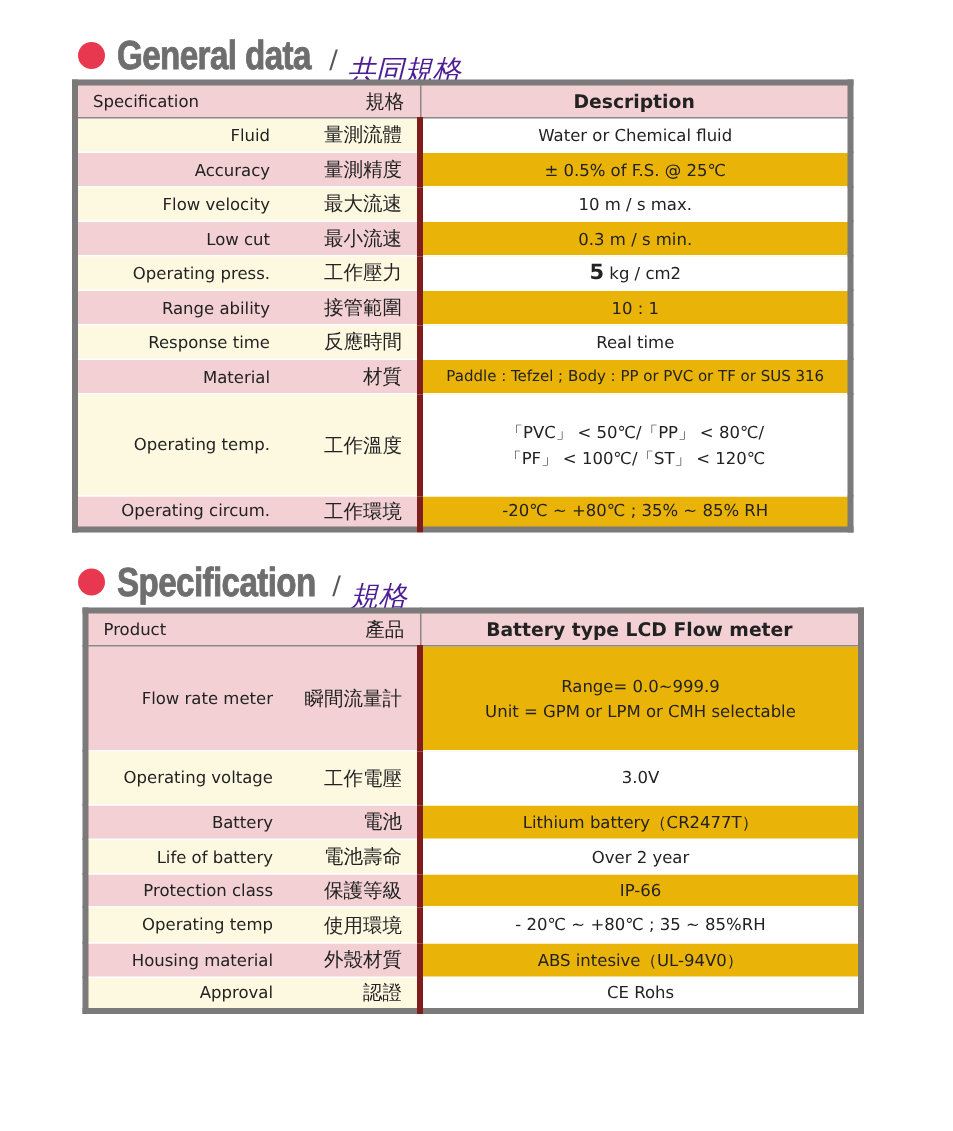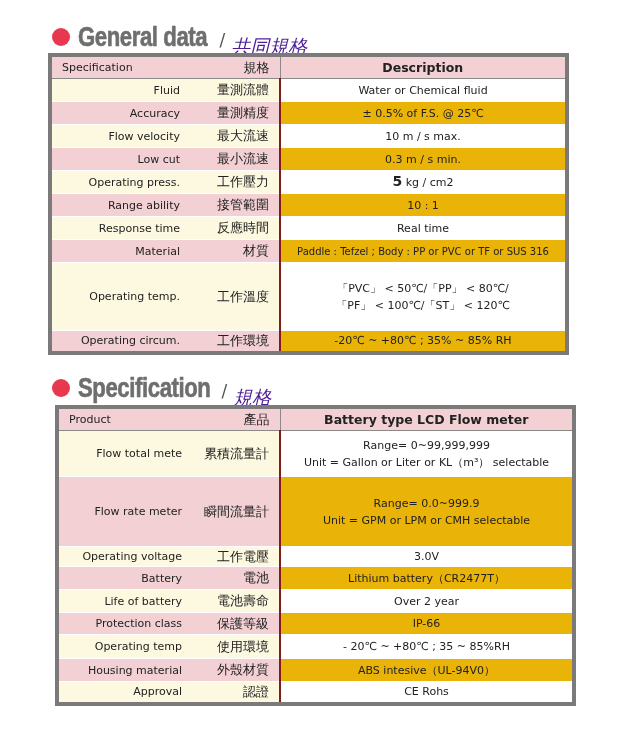--- a/index.html
+++ b/index.html
@@ -83,21 +83,21 @@
     }
     table.spec td.label-zh, table.spec th.label-zh {
       text-align: right;
       font-size: 13px;
     }
     table.spec th.label-en {
       text-align: left;
     }
     table.spec td.desc {
       text-align: center;
-      border-left: 2px solid #7f1d1d;
+      border-left: 4px solid #7f1d1d;
       font-size: 11px;
       line-height: 17px;
     }
     tr.odd td.label-en, tr.odd td.label-zh { background: #fdf9e1; }
     tr.even td.label-en, tr.even td.label-zh { background: #f2d0d3; }
     tr.odd td.desc { background: #ffffff; }
     tr.even td.desc { background: #eab308; }
 
     .big5 { font-size: 14px; font-weight: bold; }
   </style>
@@ -191,37 +191,29 @@
     <col style="width:135px">
     <col style="width:88px">
     <col style="width:294px">
   </colgroup>
   <tbody>
       <tr>
     <th class="label-en">Product</th>
     <th class="label-zh">產品</th>
     <th class="desc-head">Battery type LCD Flow meter</th>
   </tr>
-  <tr class="odd" style="height:46px">
-    <td class="label-en">Flow total mete</td>
-    <td class="label-zh">累積流量計</td>
-    <td class="desc">
-      <div>Range= 0~99,999,999</div>
-      <div>Unit = Gallon or Liter or KL（m³） selectable</div>
-    </td>
-  </tr>
   <tr class="even" style="height:70px">
     <td class="label-en">Flow rate meter</td>
     <td class="label-zh">瞬間流量計</td>
     <td class="desc">
       <div>Range= 0.0~999.9</div>
       <div>Unit = GPM or LPM or CMH selectable</div>
     </td>
   </tr>
-  <tr class="odd" style="height:20px">
+  <tr class="odd" style="height:36px">
     <td class="label-en">Operating voltage</td>
     <td class="label-zh">工作電壓</td>
     <td class="desc">3.0V</td>
   </tr>
   <tr class="even" style="height:23px">
     <td class="label-en">Battery</td>
     <td class="label-zh">電池</td>
     <td class="desc">Lithium battery（CR2477T）</td>
   </tr>
   <tr class="odd" style="height:23px">

